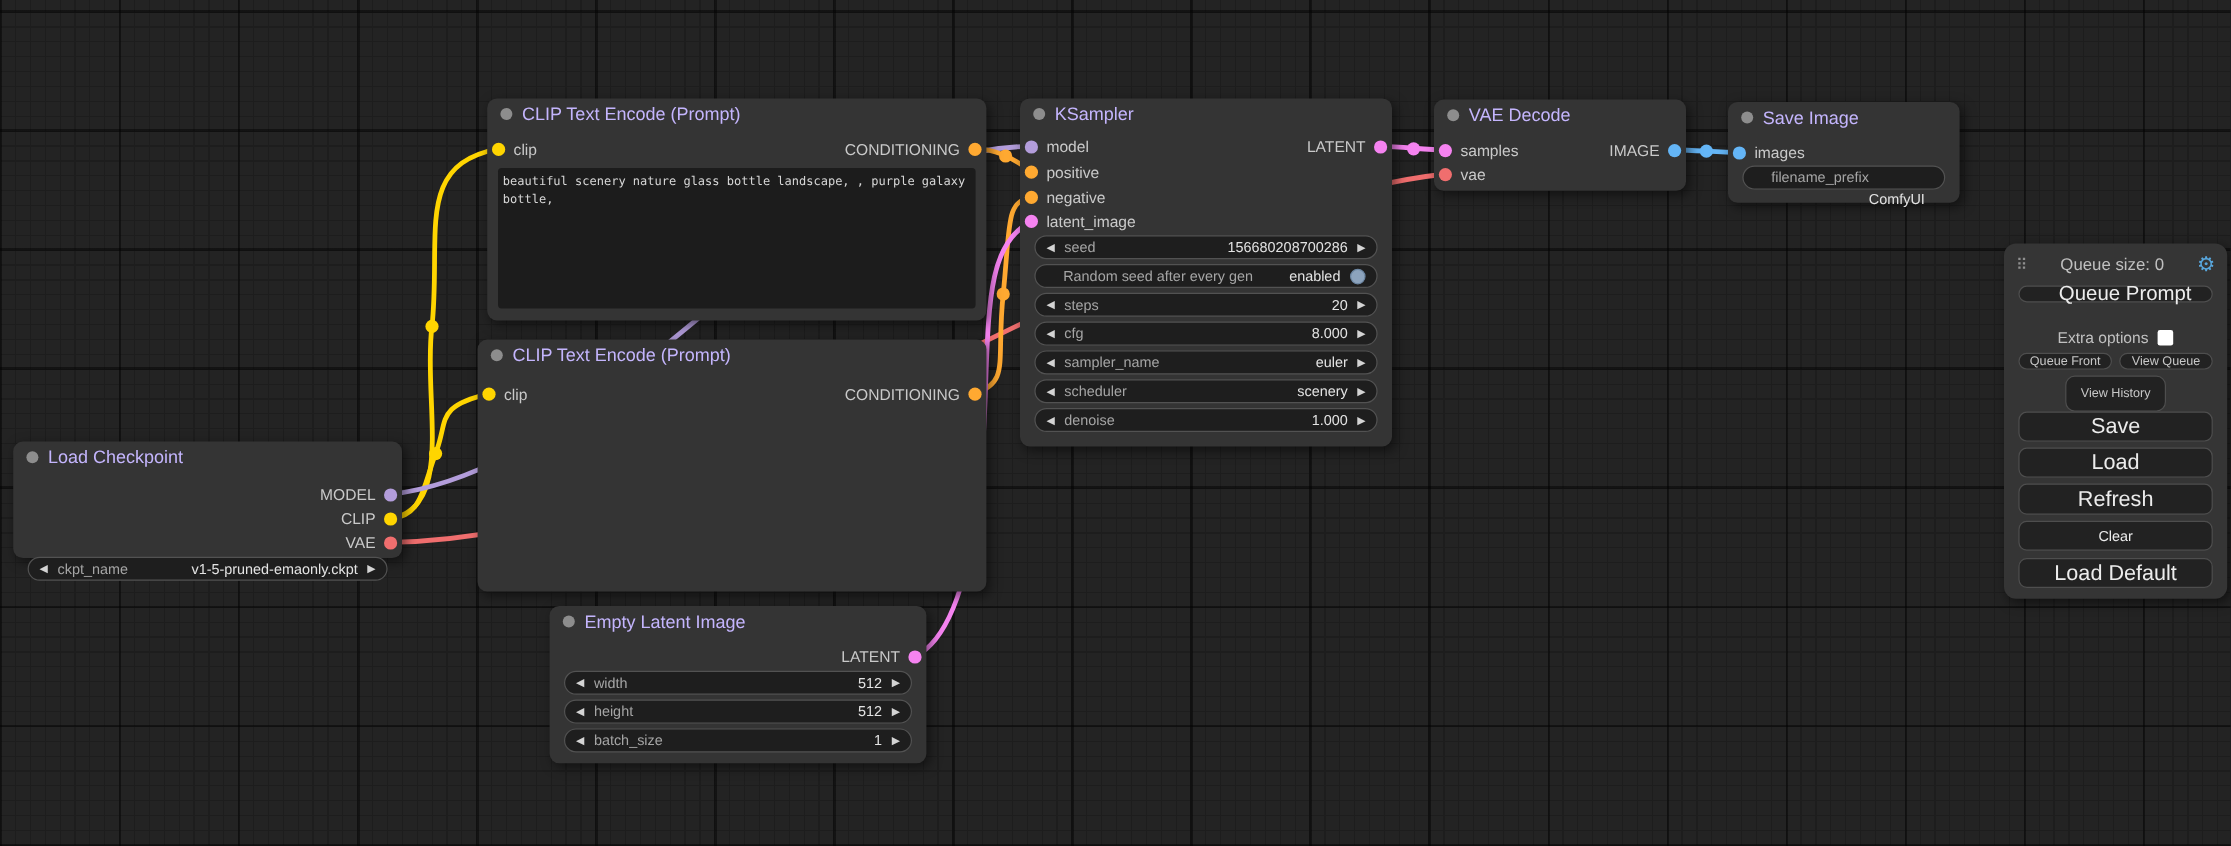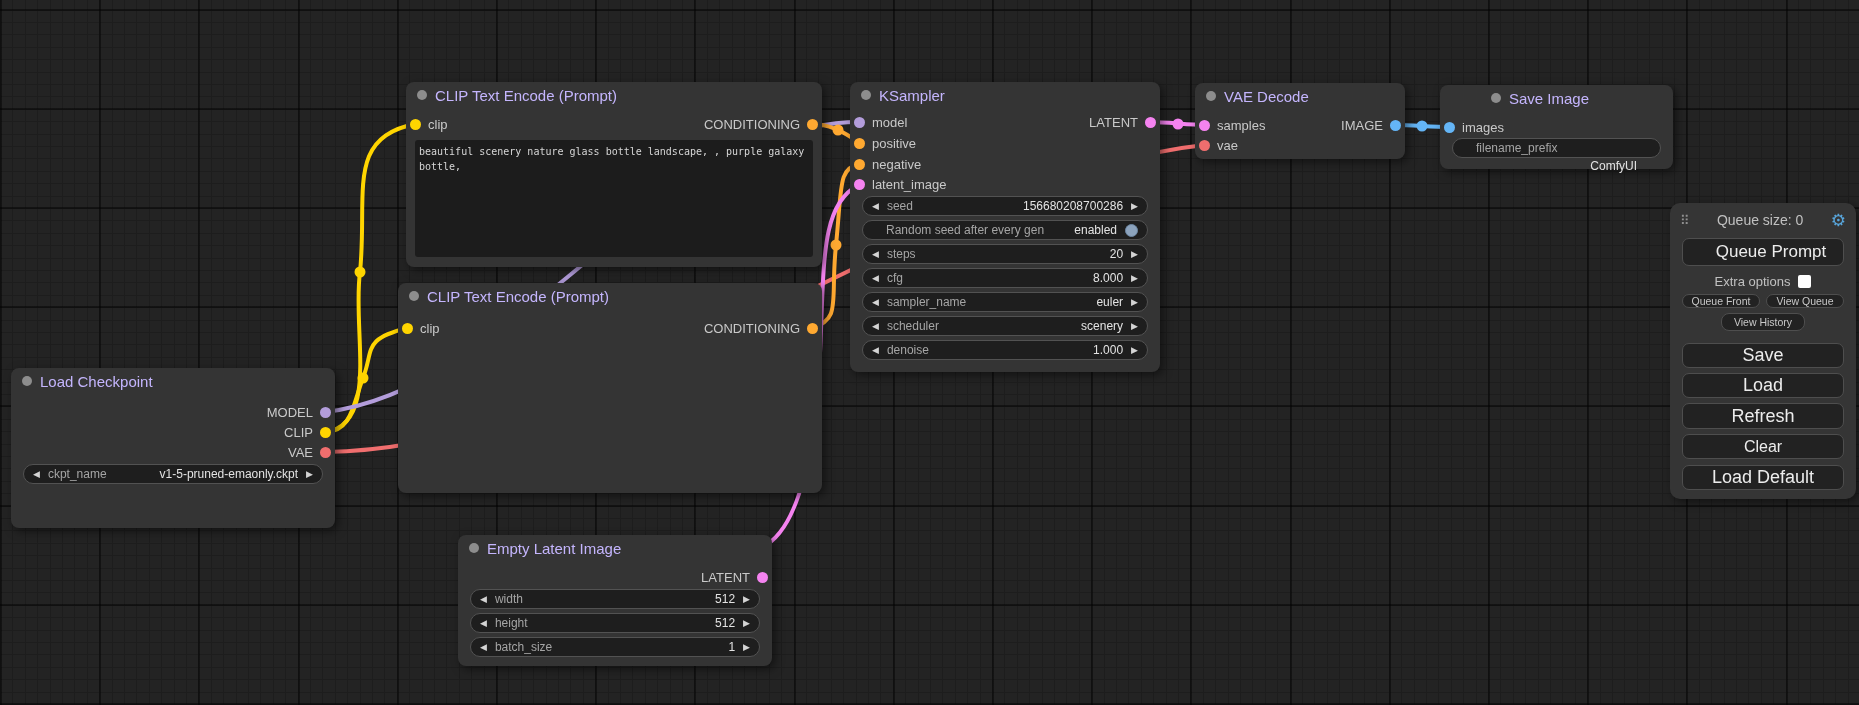--- a/index.html
+++ b/index.html
@@ -68,21 +68,21 @@
     <path d="M1150.5,122 C 1168,122 1188,125 1204.5,125" fill="none" stroke-width="4" stroke="#F583F0"></path>
     <path d="M1395.5,125 C 1412,125 1432,127 1449.5,127" fill="none" stroke-width="4" stroke="#64B5F6"></path>
     <circle cx="360" cy="272" r="5.5" fill="#FFD500"></circle>
     <circle cx="363" cy="378" r="5.5" fill="#FFD500"></circle>
     <circle cx="838" cy="130" r="5.5" fill="#FFA931"></circle>
     <circle cx="836" cy="245" r="5.5" fill="#FFA931"></circle>
     <circle cx="1178" cy="124" r="5.5" fill="#F583F0"></circle>
     <circle cx="1422" cy="126" r="5.5" fill="#64B5F6"></circle>
   </svg>
 
-  <div class="node" style="left:11px;top:368px;width:324px;height:160px;">
+  <div class="node" style="left:11px;top:368px;width:324px;height:97px;">
     <div class="title">
       <span class="tdot"></span>
       <span>Load Checkpoint</span>
     </div>
     <div class="slot" style="top:34px;">
       <span class="slabel out">MODEL</span>
       <span class="sdot out" style="background-color: rgb(179, 157, 219);"></span>
     </div>
     <div class="slot" style="top:54px;">
       <span class="slabel out">CLIP</span>
@@ -203,36 +203,36 @@
       <span class="slabel in">samples</span>
       <span class="slabel out">IMAGE</span>
       <span class="sdot out" style="background-color: rgb(100, 181, 246);"></span>
     </div>
     <div class="slot" style="top:52px;">
       <span class="sdot in" style="background-color: rgb(240, 110, 110);"></span>
       <span class="slabel in">vae</span>
     </div>
   </div>
 
-  <div class="node" style="left:1440px;top:85px;width:193px;height:84px;padding-left:40px;">
+  <div class="node" style="left:1440px;top:85px;width:193px;height:84px;">
     <div class="title">
       <span class="tdot"></span>
       <span>Save Image</span>
     </div>
     <div class="slot" style="top:32px;">
       <span class="sdot in" style="background-color: rgb(100, 181, 246);"></span>
       <span class="slabel in">images</span>
     </div>
     <div class="widget" style="top:53px;">
       <span class="wlabel noarr">filename_prefix</span>
       <span class="wvalue" style="margin-right:14px;margin-top:36px;">ComfyUI</span>
     </div>
   </div>
 
-  <div class="node" style="left:458px;top:505px;width:314px;height:131px;margin-top:30px;">
+  <div class="node" style="left:458px;top:505px;width:314px;height:131px;">
     <div class="title">
       <span class="tdot"></span>
       <span>Empty Latent Image</span>
     </div>
     <div class="slot" style="top:32px;">
       <span class="slabel out">LATENT</span>
       <span class="sdot out" style="background-color: rgb(245, 131, 240);"></span>
     </div>
     <div class="widget" style="top:54px;">
       <span class="warr">◀</span>
@@ -253,28 +253,28 @@
       <span class="warr">▶</span>
     </div>
   </div>
 
   <div id="menu">
     <div class="hdr">
       <span class="draghandle">⠿</span>
       <span class="qsize">Queue size: 0</span>
       <span class="gear">⚙</span>
     </div>
-    <div class="mbtn" style="top:35px;height:28px;font-size:17px;padding-left:16px;">Queue Prompt</div>
+    <div class="mbtn" style="top:35px;height:14px;font-size:17px;padding-left:16px;">Queue Prompt</div>
     <div class="extrarow">
       <span>Extra options</span>
       <span class="checkbox"></span>
     </div>
     <div class="mbtn small" style="top:91px;left:12px;right:auto;width:78px;height:14px;border-radius:8px;">Queue Front</div>
     <div class="mbtn small" style="top:91px;left:96px;right:auto;width:78px;height:14px;border-radius:8px;">View Queue</div>
-    <div class="mbtn small" style="top:110px;left:51px;right:auto;width:84px;height:18px;border-radius:8px;">View History</div>
+    <div class="mbtn small" style="top:110px;left:51px;right:auto;width:84px;height:30px;border-radius:8px;">View History</div>
     <div class="mbtn" style="top:140px;height:25px;font-size:18px;">Save</div>
     <div class="mbtn" style="top:170px;height:25px;font-size:18px;">Load</div>
     <div class="mbtn" style="top:200px;height:26px;font-size:18px;">Refresh</div>
-    <div class="mbtn" style="top:231px;height:25px;font-size:16px;">Clear</div>
+    <div class="mbtn" style="top:231px;height:25px;font-size:12px;">Clear</div>
     <div class="mbtn" style="top:262px;height:25px;font-size:18px;">Load Default</div>
   </div>
 
 </div>
 
 </body></html>

